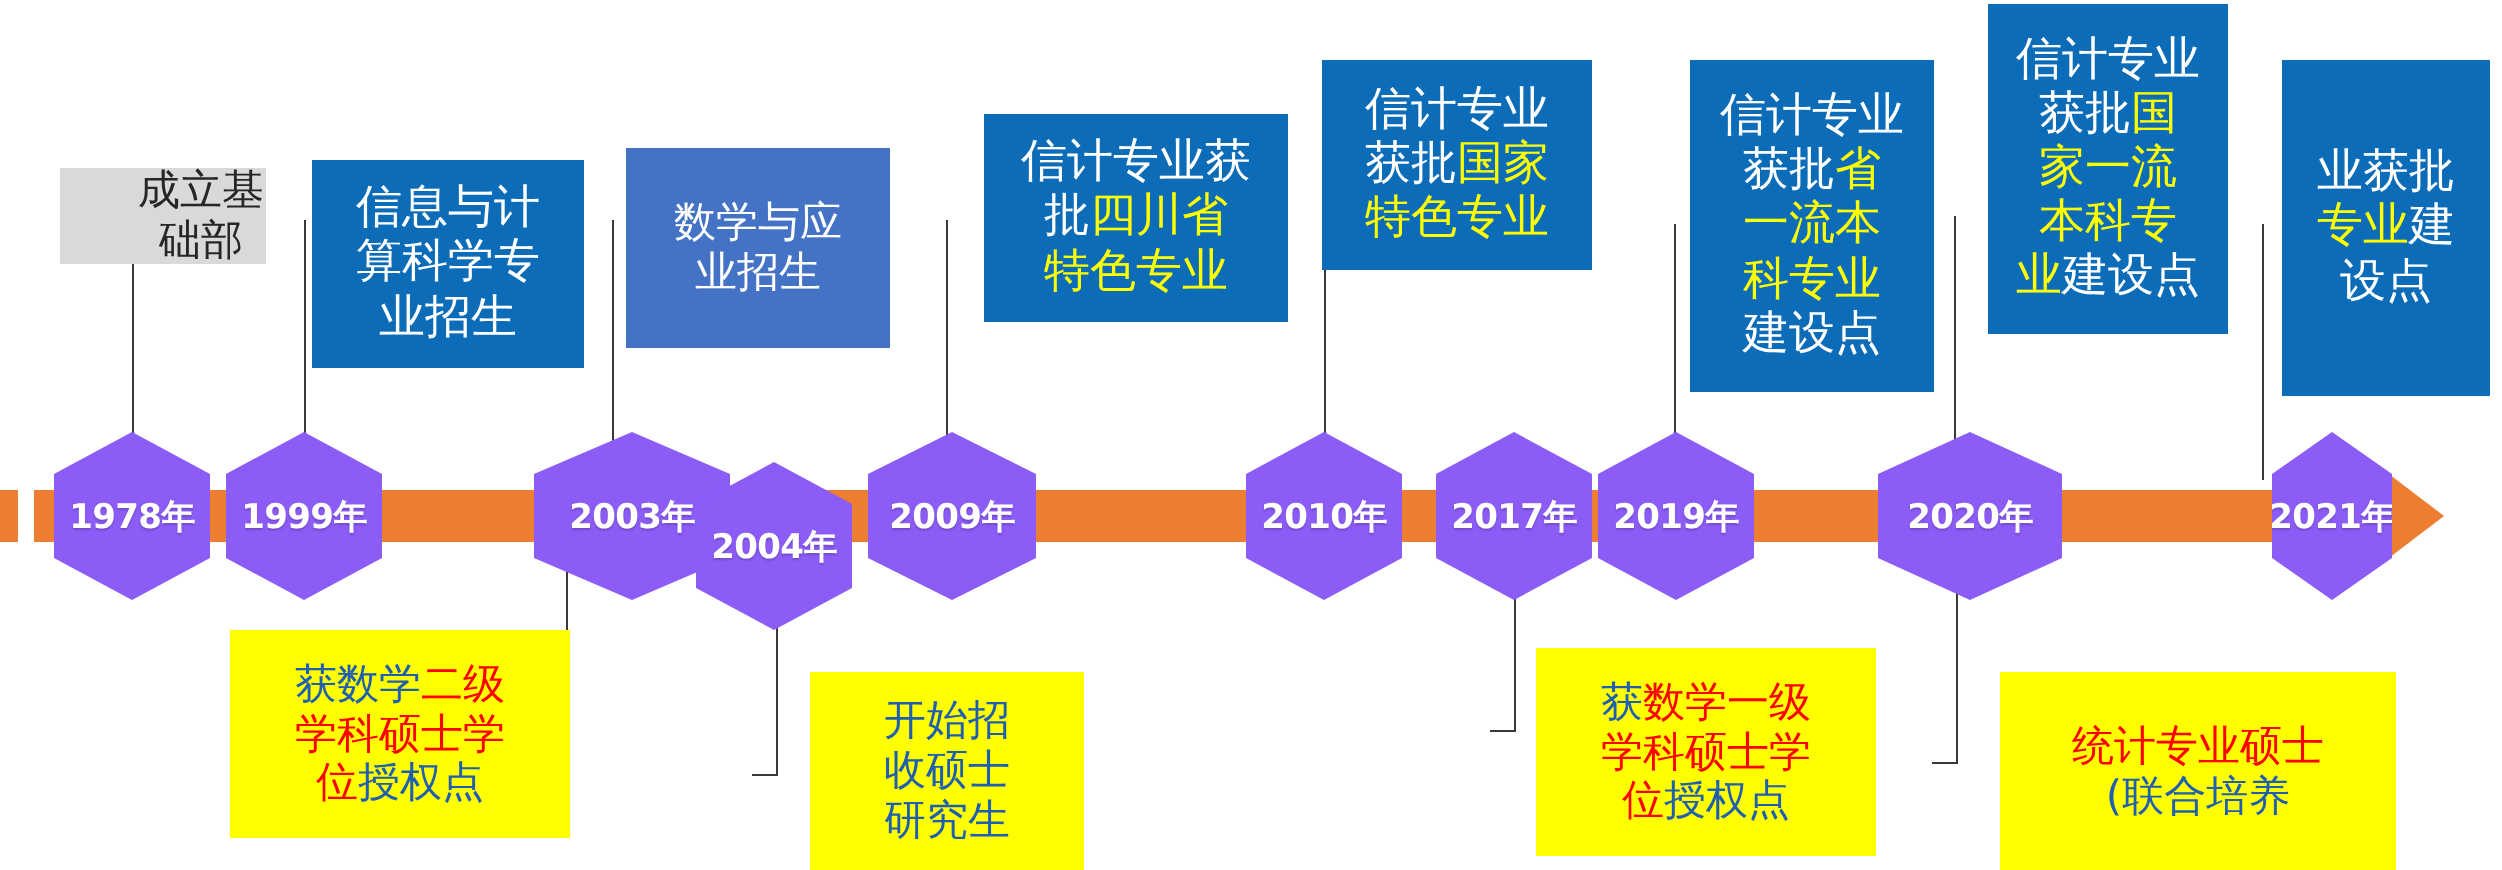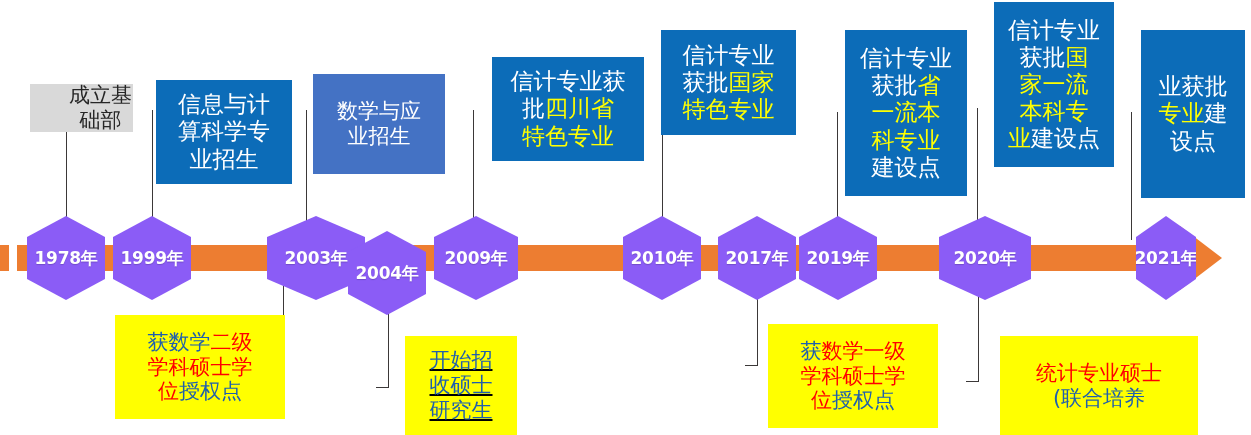--- a/index.html
+++ b/index.html
@@ -203,21 +203,21 @@
       </span>
   </div>
 
   <div class="box box-yellow" style="left:115px; top:315px; width:170px; height:104px;">
     <span class="txt">
         <div><span class="t-blue">获数学</span><span class="t-red">二级</span></div>
         <div><span class="t-red">学科硕士学</span></div>
         <div><span class="t-red">位</span><span class="t-blue">授权点</span></div>
       </span>
   </div>
-  <div class="box box-yellow" style="left:405px; top:336px; width:112px; height:99px;text-decoration:underline;">
+  <div class="box box-yellow" style="left:405px; top:336px; width:137px; height:99px;">
     <span class="txt">
         <div><span class="t-blue">开始招</span></div>
         <div><span class="t-blue">收硕士</span></div>
         <div><span class="t-blue">研究生</span></div>
       </span>
   </div>
   <div class="box box-yellow" style="left:768px; top:324px; width:170px; height:104px;">
     <span class="txt">
         <div><span class="t-blue">获</span><span class="t-red">数学一级</span></div>
         <div><span class="t-red">学科硕士学</span></div>

